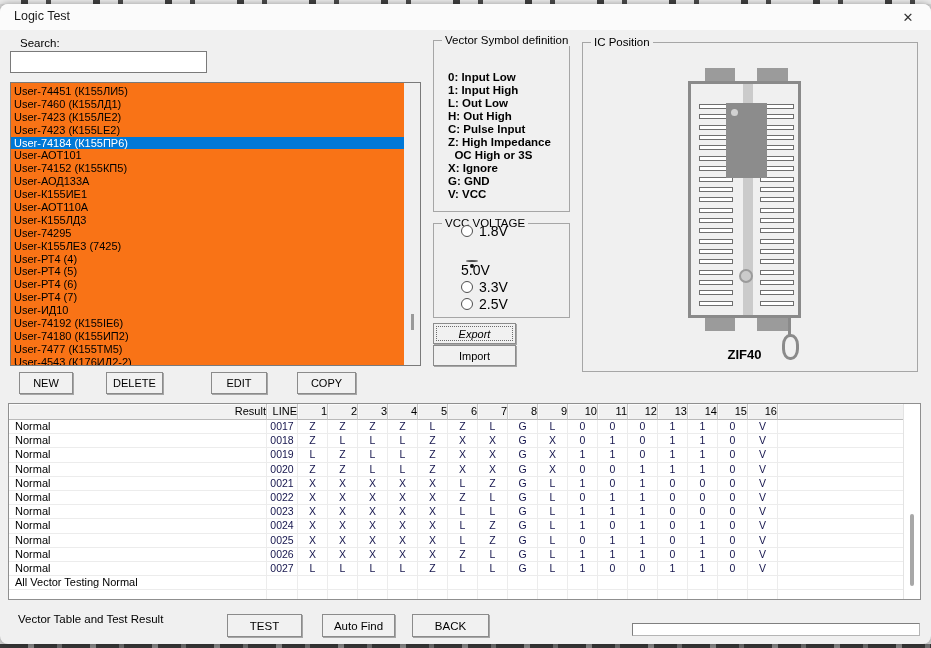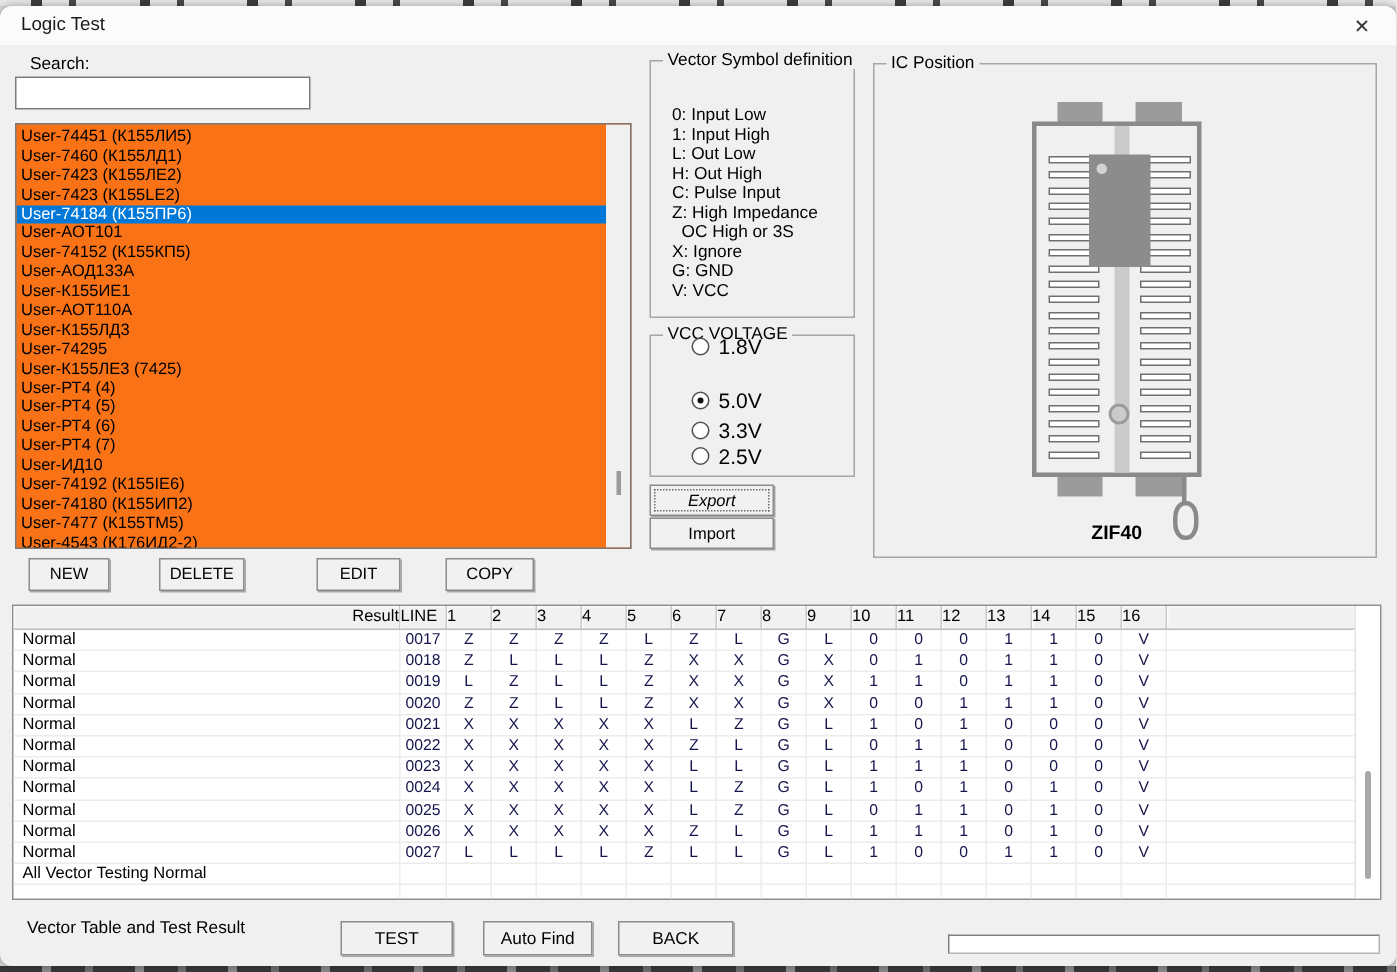--- a/index.html
+++ b/index.html
@@ -38,25 +38,25 @@
   .action-row .btn { top:368px; height:22px; }
   .action-row .btn:nth-child(1){ left:19px;  width:54px; }
   .action-row .btn:nth-child(2){ left:106px; width:57px; }
   .action-row .btn:nth-child(3){ left:211px; width:56px; }
   .action-row .btn:nth-child(4){ left:297px; width:59px; }
 
   .groupbox { position:absolute; border:1px solid #a6a6a6; }
   .groupbox > .gb-title { position:absolute; top:-7px; left:8px; background:#f0f0f0; padding:0 3px; font-size:11.5px; color:#000; white-space:nowrap; }
   .gb-symbols { left:433px; top:36px; width:137px; height:172px; }
   .symbol-lines { position:absolute; left:14px; top:30px; }
-  .symbol-line { font-size:11.5px; line-height:13.05px; color:#000; white-space:pre; }
+  .symbol-line { font-size:11.5px; line-height:13.05px; color:#000; white-space:pre;font-weight:bold; }
 
   .gb-vcc { left:433px; top:219px; width:137px; height:95px; }
   .radio-row { position:absolute; left:27px; height:14px; display:flex; align-items:center; cursor:pointer; }
-  .radio-row:nth-of-type(1){ top:16px; } .radio-row:nth-of-type(2){ top:36px; }
+  .radio-row:nth-of-type(1){ top:16px; } .radio-row:nth-of-type(2){ top:36px;flex-direction:column; }
   .radio-row:nth-of-type(3){ top:56px; } .radio-row:nth-of-type(4){ top:73px; }
   .radio-circle { width:12px; height:12px; border:1px solid #4f4f4f; border-radius:50%; background:#fff; margin-right:6px; position:relative; }
   .radio-circle.on::after { content:""; position:absolute; left:3px; top:3px; width:4px; height:4px; border-radius:50%; background:#111; }
   .radio-row .label { font-size:14px; }
 
   .btn-export { left:433px; top:319px; width:83px; height:21px; }
   .btn-import { left:433px; top:341px; width:83px; height:21px; }
 
   .gb-ic { left:582px; top:38px; width:336px; height:330px; }
   .socket-body { position:absolute; left:105px; top:38px; width:113px; height:237px; border:3px solid #8a8a8a; }
@@ -69,21 +69,21 @@
   .chip-dot { position:absolute; left:5px; top:6px; width:7px; height:7px; border-radius:50%; background:#d2d2d2; }
   .bar-hole { position:absolute; left:156px; top:226px; width:14px; height:14px; border:2px solid #9b9b9b; border-radius:50%; background:#cbcbcb; z-index:4; }
   .lever-line { position:absolute; left:205px; top:275px; width:3px; height:18px; background:#8a8a8a; }
   .lever-loop { position:absolute; left:199px; top:291px; width:17px; height:26px; border:3px solid #8a8a8a; border-radius:8px/11px; }
   .socket-label { position:absolute; left:105px; top:304px; width:113px; text-align:center; font-size:13px; font-weight:bold; color:#000; }
 
   .result-table { position:absolute; left:8px; top:399px; width:913px; height:197px; background:#fff; border:1px solid #8f8f8f; overflow:hidden; }
   .t-grid { display:grid; grid-template-columns:258px 31px repeat(16,30px) 1fr; }
   .t-header { height:16px; }
   .t-header .hcell { background:#f1f1f1; border-right:1px solid #c9c9c9; border-bottom:1px solid #b9b9b9;
-    box-shadow:inset 1px 1px 0 #fbfbfb; font-size:11px; line-height:15px; text-align:left; color:#000; cursor:pointer; }
+    box-shadow:inset 1px 1px 0 #fbfbfb; font-size:11px; line-height:15px; text-align:right; color:#000; cursor:pointer; }
   .t-header .hcell.h-result { text-align:right; padding-left:6px; }
   .t-row { height:14.2px; }
   .t-row .cell { border-right:1px solid #ececec; border-bottom:1px solid #ececec; font-size:10.5px; line-height:13.5px;
     text-align:center; color:#15154d; overflow:hidden; white-space:nowrap; }
   .t-row .c-result { text-align:left; padding-left:6px; color:#000; font-size:11px; }
   .tbl-scroll { position:absolute; right:0; top:0; width:17px; height:100%; background:#fff; border-left:1px solid #e3e3e3; }
   .tbl-thumb { position:absolute; right:6px; top:110px; width:4px; height:72px; background:#a8a8a8; border-radius:2px; }
 
   .footer-label { position:absolute; left:18px; top:609px; font-size:11.5px; color:#000; }
   .footer .btn { top:610px; height:23px; font-size:11.5px; }

